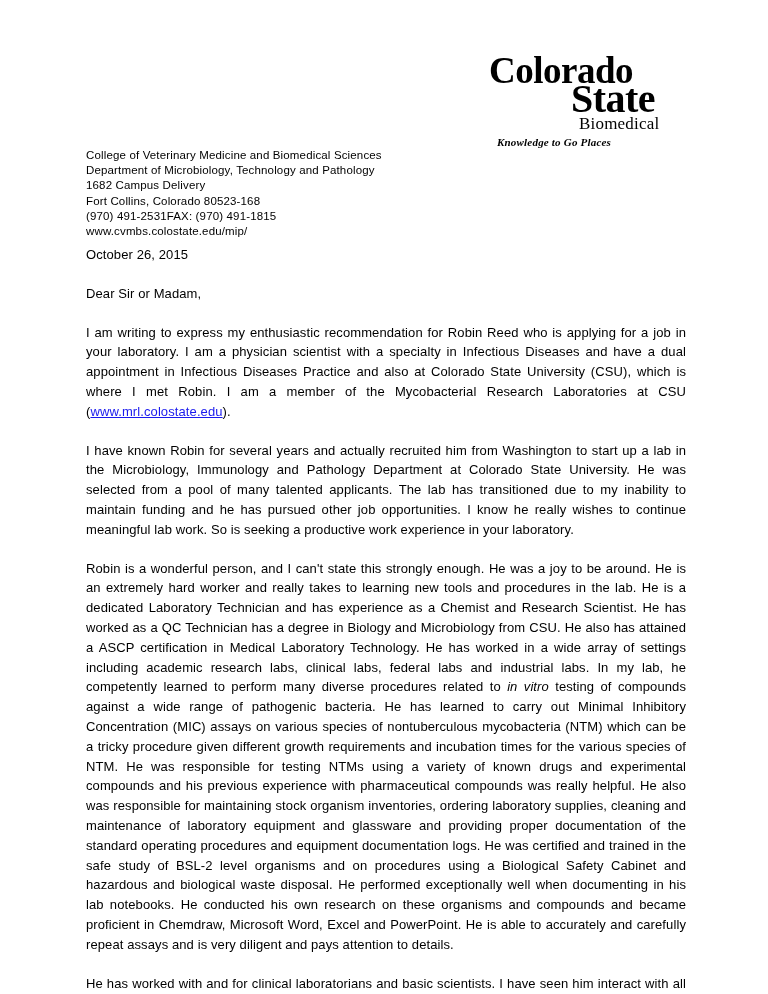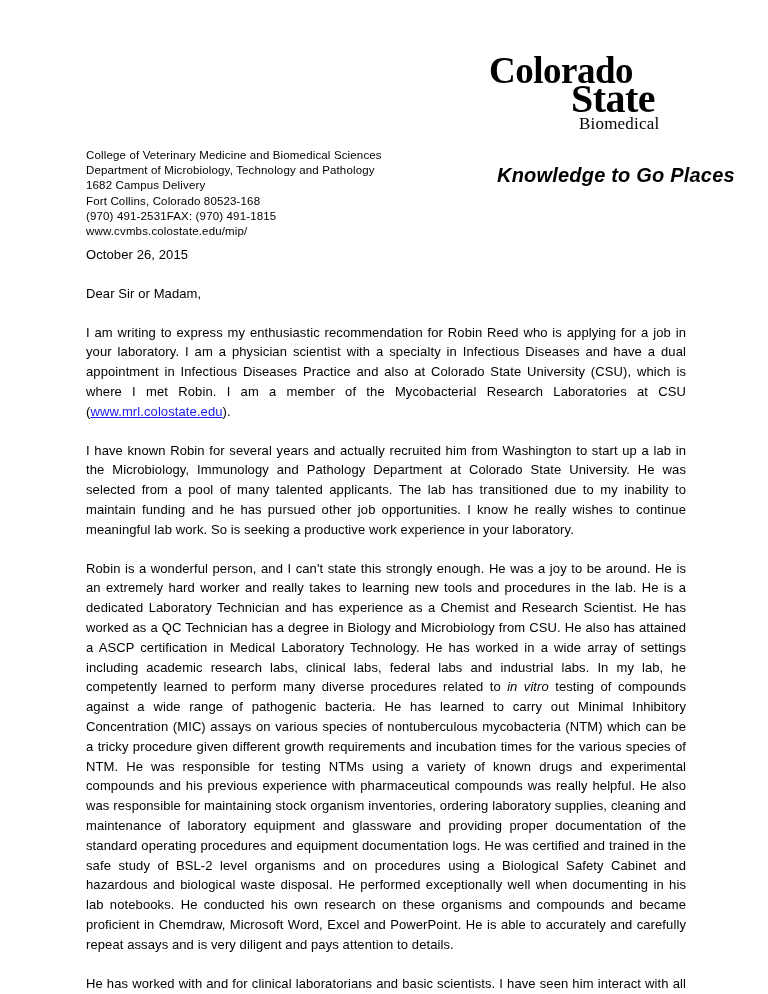--- a/index.html
+++ b/index.html
@@ -59,25 +59,25 @@
     font-size: 17px;
     display: block;
     text-align: left;
     margin-left: 90px;
     margin-top: 1px;
     letter-spacing: 0.2px;
   }
   .logo-tagline {
     position: absolute;
     left: 497px;
-    top: 164px;
-    font-family: Liberation Sans, sans-serif;
+    top: 136px;
+    font-family: Liberation Serif, serif;
     font-style: italic;
     font-weight: bold;
-    font-size: 20px;
+    font-size: 11px;
     letter-spacing: 0.2px;
     white-space: nowrap;
   }
 
   
   .address-block {
     position: absolute;
     left: 86px;
     top: 148px;
     font-size: 11.5px;

